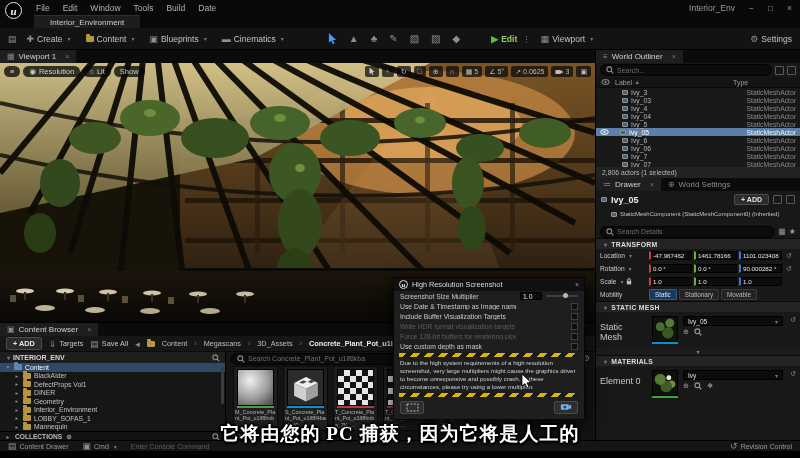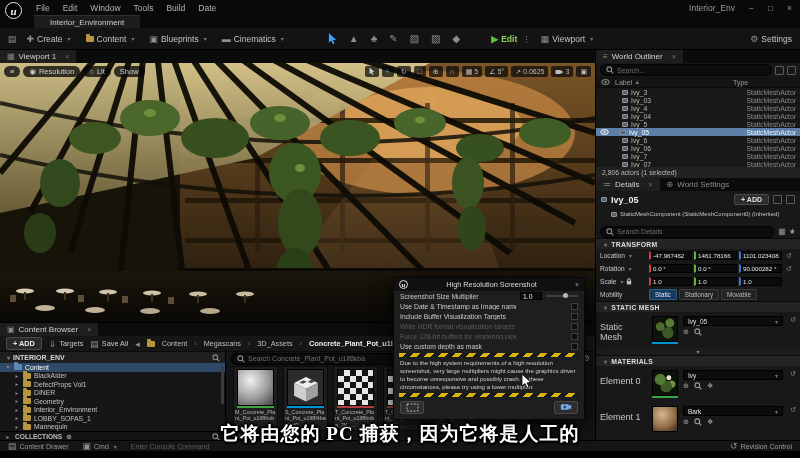--- a/index.html
+++ b/index.html
@@ -98,21 +98,21 @@
 .tile{width:45px;background:#1e1e1e;border:1px solid #0a0a0a;padding:2px;display:flex;flex-direction:column;align-items:center}
 .tthumb{width:37px;height:37px;border:1px solid #000}
 .tbar{width:37px;height:2px}
 .tname{width:41px;font-size:5.4px;line-height:1.2;color:#b5b5b5;word-break:break-all;padding-top:1px}
 .checker{background:repeating-conic-gradient(#e6e6e6 0% 25%,#141414 0% 50%) 0 0/12px 12px}
 .sphere{background:radial-gradient(circle at 35% 30%,#f0f0f0,#9c9c9c 55%,#555 90%)}
 #items-count{position:absolute;left:7px;bottom:1px;font-size:6.5px;color:#8d8d8d}
 
 #dialog{position:absolute;left:393px;top:277px;width:192px;z-index:50;background:#1e1e1e;border:1px solid #060606;box-shadow:0 6px 18px rgba(0,0,0,.85);font-size:6.8px;color:#c9c9c9}
 #dlg-title{height:13px;background:#101010;display:flex;align-items:center;padding:0 5px;gap:4px}
-#dlg-title .t{flex:1;text-align:center;font-size:7.3px;color:#dcdcdc}
+#dlg-title .t{flex:1;text-align:left;font-size:7.3px;color:#dcdcdc}
 .dlg-row{height:10px;display:flex;align-items:center;padding:0 6px;gap:4px}
 .dlg-label{width:116px;overflow:hidden;white-space:nowrap}
 .dlg-label.dis{color:#5d5d5d}
 .chk{width:7px;height:7px;background:#0e0e0e;border:1px solid #3f3f3f;margin-left:auto}
 .numfield{width:22px;height:8px;background:#0c0c0c;border:1px solid #000;display:flex;align-items:center;padding:0 2px;color:#e3e3e3}
 .slider{position:relative;flex:1;height:2px;background:#3e3e3e;border-radius:1px}
 .slider .th{position:absolute;left:52%;top:-2px;width:5px;height:5px;background:#b8b8b8;border-radius:50%}
 .hazard{height:4px;background:repeating-linear-gradient(135deg,#d8b40e 0 5px,#191919 5px 10px)}
 #dlg-warn{margin:2px 5px}
 #dlg-warn .wt{padding:2px 1px;font-size:6.1px;line-height:1.3;color:#d2d2d2}
@@ -440,21 +440,21 @@
       </div>
       <div id="ol-footer">
           <span>2,806 actors (1 selected)</span>
         </div>
     </div>
 
     <div id="details" style="height:262px;overflow:hidden">
       <div class="paneltabs">
         <div class="ptab">
             <span class="tic">≔</span>
-            <span>Details</span>
+            <span>Drawer</span>
             <span class="xclose">×</span>
           </div>
         <div class="ptab" style="background:transparent;color:#8d8d8d">
             <span class="tic">⊕</span>
             <span>World Settings</span>
           </div>
       </div>
       <div id="actor-row">
         <span class="meshic"></span>
         <span id="actor-name">Ivy_05</span>
@@ -567,42 +567,20 @@
             <span>⊕</span>
             <svg class="mag" width="8" height="8">
                 <circle cx="3.3" cy="3.3" r="2.4" fill="none" stroke="#9c9c9c" stroke-width="1.1"></circle>
                 <line x1="5.2" y1="5.2" x2="7.3" y2="7.3" stroke="#9c9c9c" stroke-width="1.2"></line>
               </svg>
             <span>❖</span>
           </span>
         </span>
         <span class="reset">↺</span>
       </div>
-      <div class="asset-pick">
-        <span class="prop-label" style="padding-top:6px">Element 1</span>
-        <span style="display:flex;flex-direction:column">
-          <span class="thumb th-bark"></span>
-
-        </span>
-        <span class="pickcol">
-          <span class="dropdown">
-              <span>Bark</span>
-              <span class="caret">▾</span>
-            </span>
-          <span class="icrow">
-            <span>⊕</span>
-            <svg class="mag" width="8" height="8">
-                <circle cx="3.3" cy="3.3" r="2.4" fill="none" stroke="#9c9c9c" stroke-width="1.1"></circle>
-                <line x1="5.2" y1="5.2" x2="7.3" y2="7.3" stroke="#9c9c9c" stroke-width="1.2"></line>
-              </svg>
-            <span>❖</span>
-          </span>
-        </span>
-        <span class="reset">↺</span>
-      </div>
     </div>
   </div>
 
   <div id="cb">
     <div class="paneltabs">
       <div class="ptab">
           <span class="tic">▣</span>
           <span>Content Browser</span>
           <span class="xclose">×</span>
         </div>

